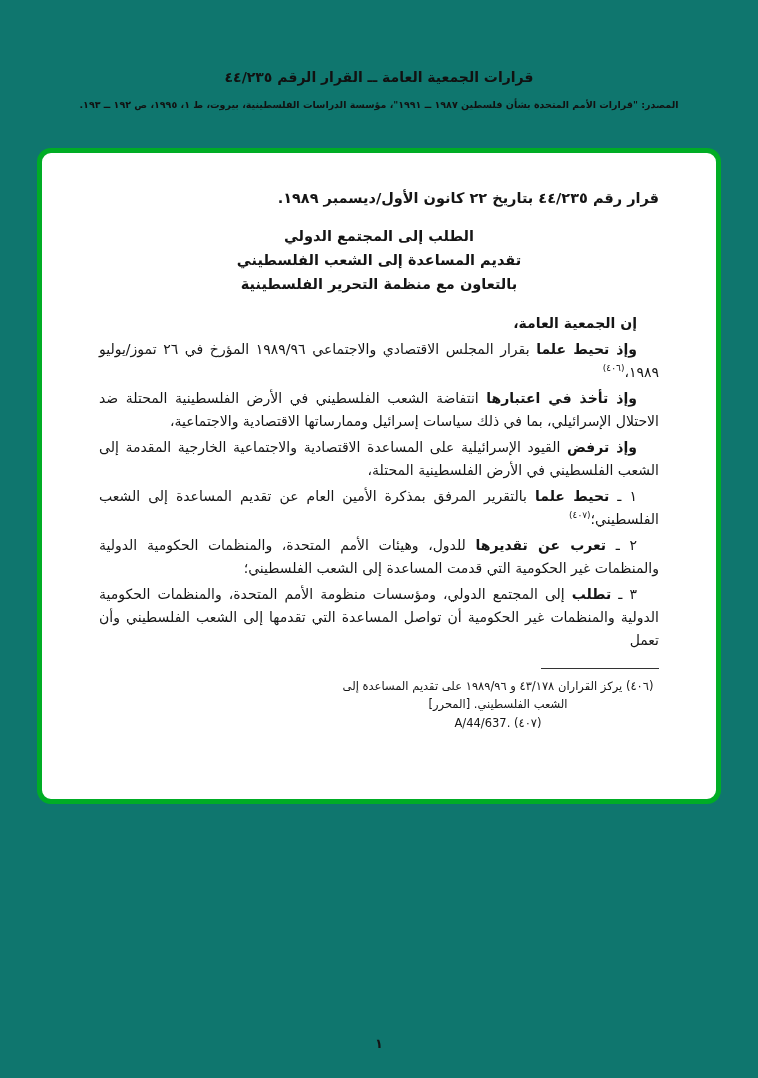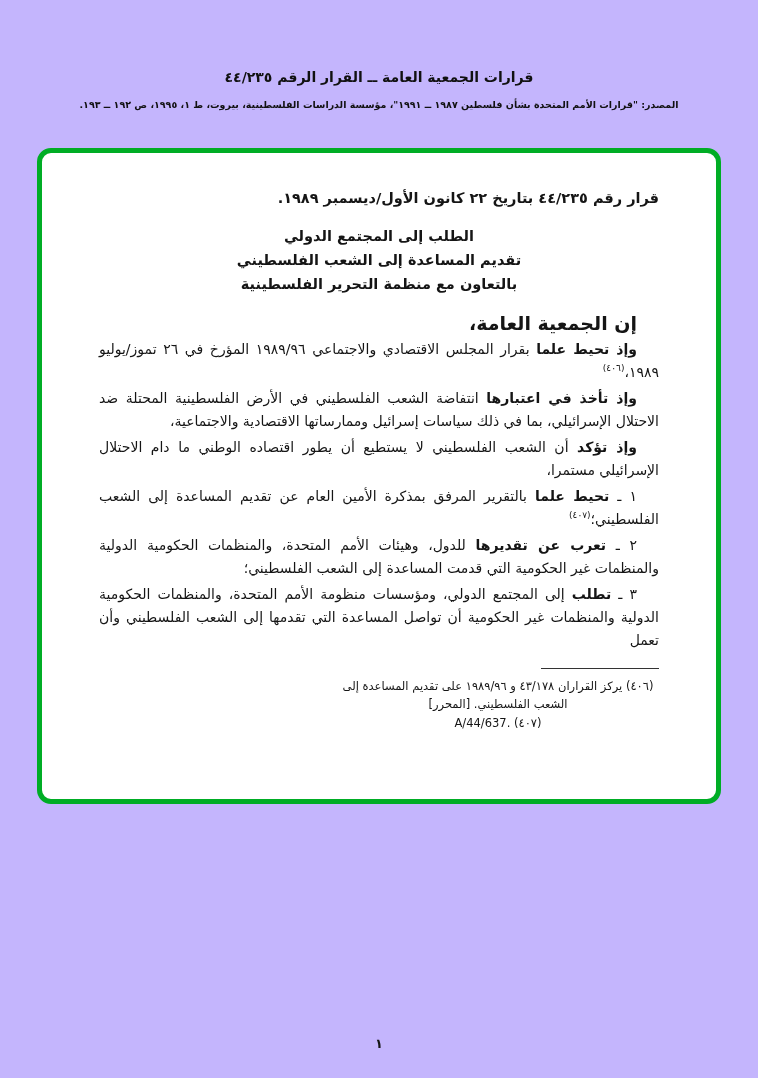--- a/index.html
+++ b/index.html
@@ -1,19 +1,19 @@
 <!DOCTYPE html>
 <html lang="ar" dir="rtl"><head>
 <meta charset="utf-8">
 <style>
   html,body { margin:0; padding:0; background:#ffffff; }
   .page {
     position:relative;
     width:758px; height:1078px;
-    background:#c4b5fd;
+    background:#0f766e;
     font-family:"DejaVu Sans", sans-serif;
     direction:rtl;
     color:#151515;
     overflow:hidden;
   }
   .header-title {
     position:absolute; top:69px; left:0; right:0;
     text-align:center;
     font-size:14px; font-weight:bold; color:#111;
   }
@@ -35,21 +35,21 @@
     margin:14px 0 0;
     font-size:14.5px; font-weight:bold;
     text-align:right; line-height:23px;
   }
   .res-subtitles { margin-top:14px; text-align:center; }
   .subtitle-line {
     font-size:14.5px; font-weight:bold; line-height:24px;
   }
   .opening {
     margin:16px 0 0;
-    font-size:19px; font-weight:bold;
+    font-size:14px; font-weight:bold;
     line-height:23px; text-indent:22px;
   }
   .para {
     margin:3px 0 0;
     font-size:14px; line-height:23px;
     text-align:justify; text-indent:22px;
   }
   .para .lead { font-weight:bold; }
   .para .num  { font-weight:normal; }
   sup.fn { font-size:9px; line-height:0; }
@@ -89,23 +89,23 @@
       <div class="subtitle-line">بالتعاون مع منظمة التحرير الفلسطينية</div>
     </div>
 
     <p class="opening">إن الجمعية العامة،</p>
 
 
     <p class="para"><span class="lead">وإذ تحيط علما</span><span> بقرار المجلس الاقتصادي والاجتماعي ١٩٨٩/٩٦ المؤرخ في ٢٦ تموز/يوليو ١٩٨٩،</span><sup class="fn">(٤٠٦)</sup></p>
 
     <p class="para"><span class="lead">وإذ تأخذ في اعتبارها</span><span> انتفاضة الشعب الفلسطيني في الأرض الفلسطينية المحتلة ضد الاحتلال الإسرائيلي، بما في ذلك سياسات إسرائيل وممارساتها الاقتصادية والاجتماعية،</span></p>
 
+    <p class="para"><span class="lead">وإذ ترفض</span><span> القيود الإسرائيلية على المساعدة الاقتصادية والاجتماعية الخارجية المقدمة إلى الشعب الفلسطيني في الأرض الفلسطينية المحتلة،</span></p>
 
 
-    <p class="para"><span class="lead">وإذ تؤكد</span><span> أن الشعب الفلسطيني لا يستطيع أن يطور اقتصاده الوطني ما دام الاحتلال الإسرائيلي مستمرا،</span></p>
 
     <p class="para"><span class="num">١ ـ </span><span class="lead">تحيط علما</span><span> بالتقرير المرفق بمذكرة الأمين العام عن تقديم المساعدة إلى الشعب الفلسطيني؛</span><sup class="fn">(٤٠٧)</sup></p>
 
     <p class="para"><span class="num">٢ ـ </span><span class="lead">تعرب عن تقديرها</span><span> للدول، وهيئات الأمم المتحدة، والمنظمات الحكومية الدولية والمنظمات غير الحكومية التي قدمت المساعدة إلى الشعب الفلسطيني؛</span></p>
 
     <p class="para"><span class="num">٣ ـ </span><span class="lead">تطلب</span><span> إلى المجتمع الدولي، ومؤسسات منظومة الأمم المتحدة، والمنظمات الحكومية الدولية والمنظمات غير الحكومية أن تواصل المساعدة التي تقدمها إلى الشعب الفلسطيني وأن تعمل</span></p>
 
     <div class="fn-sep"></div>
 
     <div class="footnotes">

